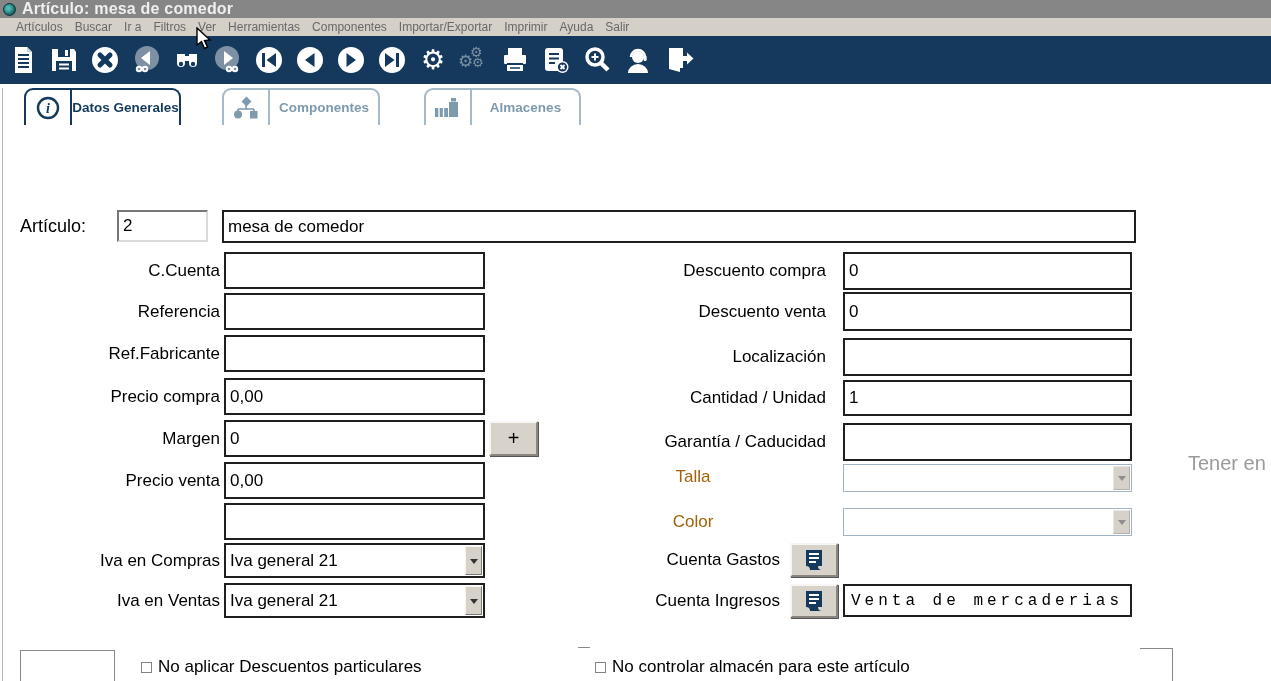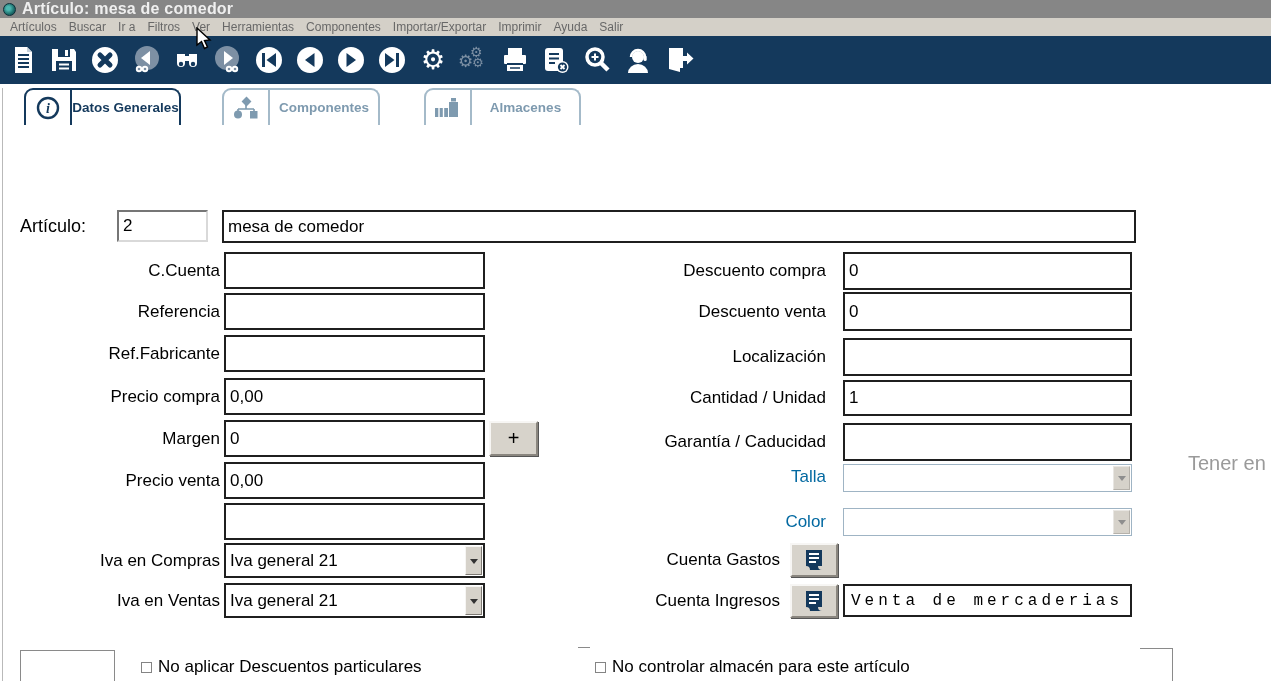--- a/index.html
+++ b/index.html
@@ -10,21 +10,21 @@
   
   .titlebar { position:absolute; top:0; left:0; width:1271px; height:18px; background:#868686;
     display:flex; align-items:center; padding-left:3px; }
   .title-icon { width:13px; height:13px; border-radius:50%;
     background:radial-gradient(circle at 40% 40%, #4db8b2 20%, #1d6f6c 60%, #123c4a 100%);
     border:1px solid #0d2e38; margin-right:6px; flex:0 0 auto; }
   .title-text { color:#efefef; font-size:16px; font-weight:bold; letter-spacing:.2px; }
 
   
   .menubar { position:absolute; top:18px; left:0; width:1271px; height:18px; background:#d4d0c8;
-    display:flex; align-items:center; padding-left:4px; }
+    display:flex; align-items:center; padding-left:10px; }
   .menu-item { font-size:12px; color:#686868; padding:0 6px; white-space:nowrap; cursor:default; }
 
   
   .toolbar { position:absolute; top:36px; left:0; width:1271px; height:48px; background:#14395c;
     display:flex; align-items:center; padding-left:8px; }
   .tb-btn { width:30px; height:34px; margin-right:11px; display:flex; align-items:center;
     justify-content:center; flex:0 0 auto; }
   .tb-btn svg { display:block; }
   .glyph-gear { font-family:"DejaVu Sans", sans-serif; font-size:27px; color:#fff; line-height:30px; }
   .glyph-gears { font-family:"DejaVu Sans", sans-serif; color:#7d90a4; position:relative; width:30px; height:30px; }
@@ -42,21 +42,21 @@
   .tab.inactive .tab-divider { width:2px; background:#a4bac9; }
   .tab .tab-label { flex:1; display:flex; align-items:center; justify-content:center;
     font-size:13.5px; font-weight:bold; }
   .tab.active .tab-label { color:#14395c; }
   .tab.inactive .tab-label { color:#7e9aaf; }
 
   .left-edge { position:absolute; left:2px; top:88px; width:1px; height:593px; background:#b9b9b9; }
 
   
   .flabel { position:absolute; font-size:17px; color:#000; text-align:right; white-space:nowrap; }
-  .flabel.disabled { color:#0369a1; }
+  .flabel.disabled { color:#a16207;text-align:center; }
   .fld { position:absolute; background:#fff; border:2px solid #1f1f1f; font-size:17px;
     font-family:"Liberation Sans", sans-serif; padding:0 4px; color:#000; outline:none; }
   input.fld { width:100%; height:100%; }
   .fldwrap { position:absolute; }
   .fld-sunken { border:2px solid; border-color:#767676 #d9d9d9 #d9d9d9 #767676; }
   .selectbox { position:absolute; background:#fff; border:2px solid #1f1f1f; display:flex;
     align-items:center; }
   .selectbox .sel-text { flex:1; font-size:17px; padding-left:4px; white-space:nowrap; overflow:hidden; }
   .selectbox .sel-arrow-btn { width:17px; align-self:stretch; background:#d6d2ca; margin:1px;
     border-top:1px solid #f6f5f3; border-left:1px solid #f6f5f3;

